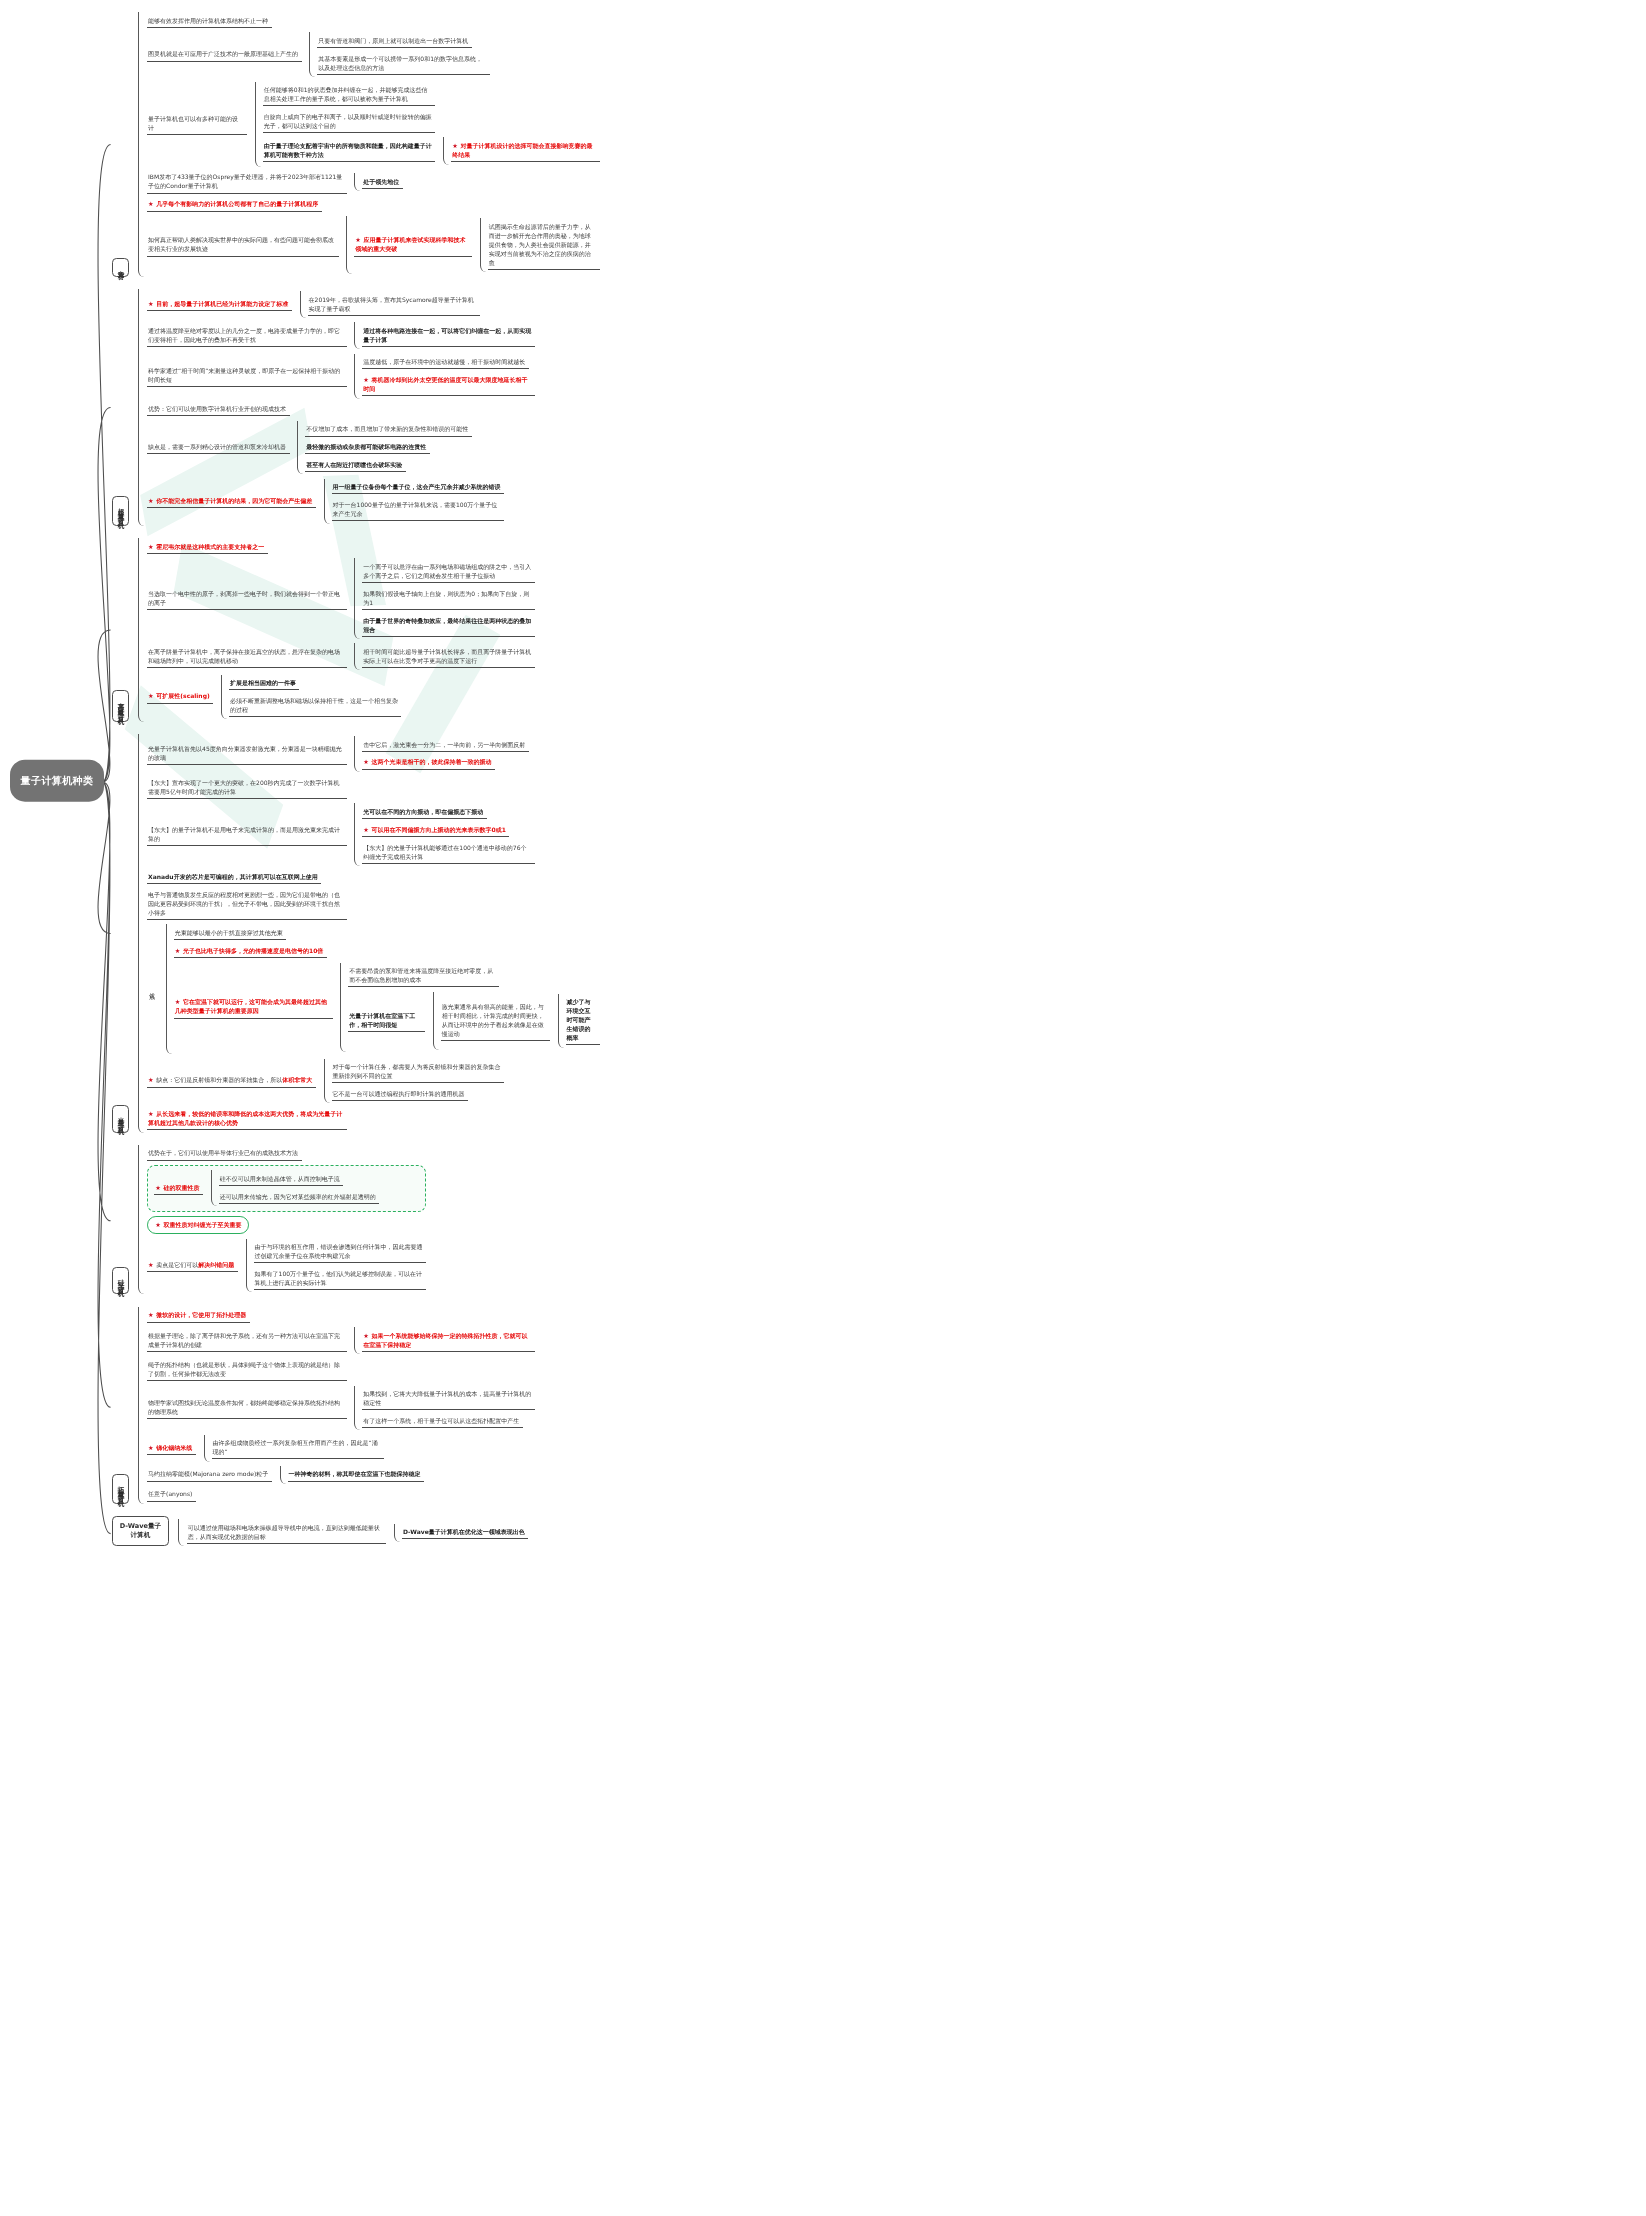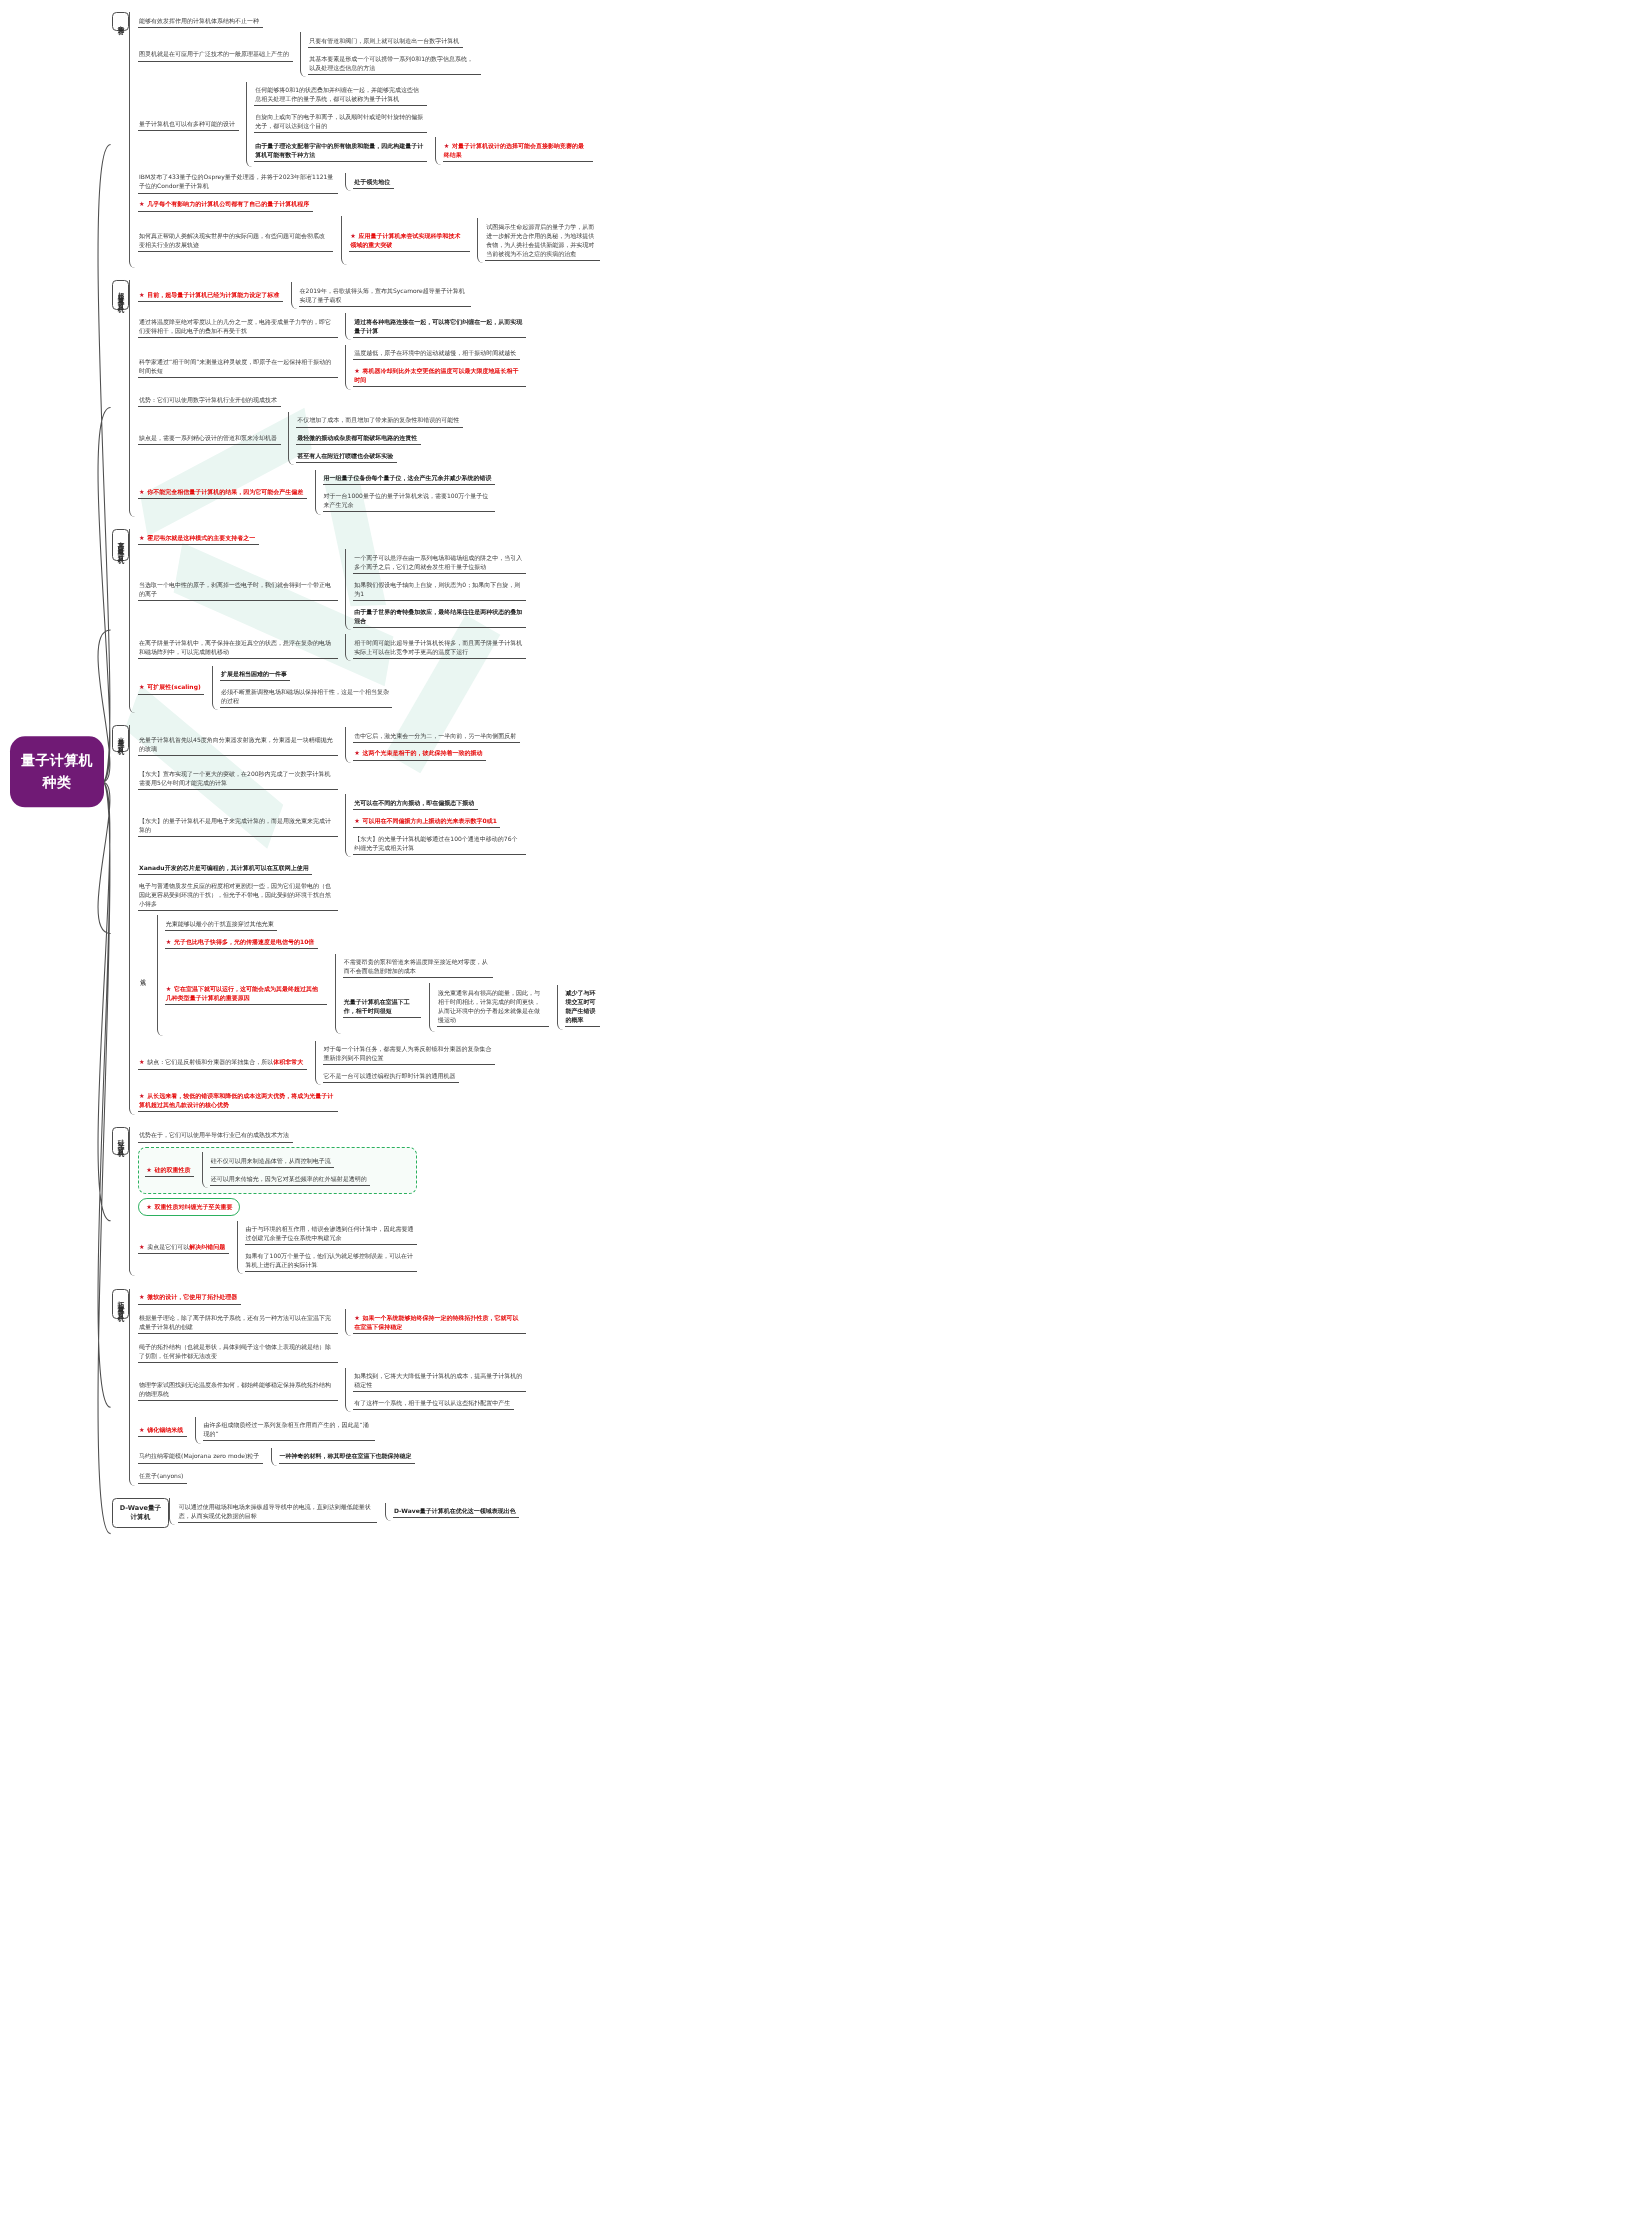--- a/index.html
+++ b/index.html
@@ -8,26 +8,26 @@
   
   .wm{position:absolute;background:#eaf6f2;z-index:0;}
   .wm1{width:186px;height:40px;left:133px;top:452px;transform:rotate(-28deg) skewX(-18deg);}
   .wm2{width:231px;height:49px;left:168px;top:590px;transform:rotate(24deg) skewX(14deg);}
   .wm3{width:133px;height:35px;left:288px;top:523px;transform:rotate(78deg) skewX(-10deg);}
   .wm4{width:160px;height:40px;left:363px;top:674px;transform:rotate(-60deg);}
   .wm5{width:186px;height:44px;left:111px;top:745px;transform:rotate(40deg) skewX(20deg);}
   #links{position:absolute;left:0;top:0;z-index:0;pointer-events:none;}
   
   .root{position:absolute;left:9.8px;top:50%;transform:translateY(-50%);z-index:2;
-    background:#701a75;color:#fff;font-weight:700;font-size:14px;line-height:1.6;
+    background:#737373;color:#fff;font-weight:700;font-size:10px;line-height:1.6;
     width:82px;padding:13.3px 6.2px;border-radius:15px;text-align:center;letter-spacing:0.4px;}
   
   .branches{position:relative;z-index:1;margin-left:112px;min-height:1103px;
     display:flex;flex-direction:column;justify-content:space-between;padding:6.2px 6.2px 8.9px 0;}
-  .branch{display:flex;align-items:flex-start;gap:0;margin:6.2px 0;}
+  .branch{display:flex;align-items:flex-end;gap:9px;margin:6.2px 0;}
   .branch-label{flex-shrink:0;border:1.3px solid #4c4c4c;border-radius:4.4px;background:#fff;
     padding:6.2px 3.1px;font-weight:700;font-size:6.6px;color:#2d2d2d;
     writing-mode:vertical-rl;text-orientation:upright;letter-spacing:2.2px;}
   .branch-label.horizontal{writing-mode:horizontal-tb;letter-spacing:0;max-width:46px;
     text-align:center;padding:4.4px 4.4px;line-height:1.45;}
   .branch-content{display:flex;flex-direction:column;justify-content:center;
     border-left:0.9px solid #585858;border-radius:0 0 0 6.2px;padding-left:8px;}
   
   .tnode{display:flex;align-items:center;gap:7px;margin:2.2px 0;}
   .kids{display:flex;flex-direction:column;justify-content:center;

